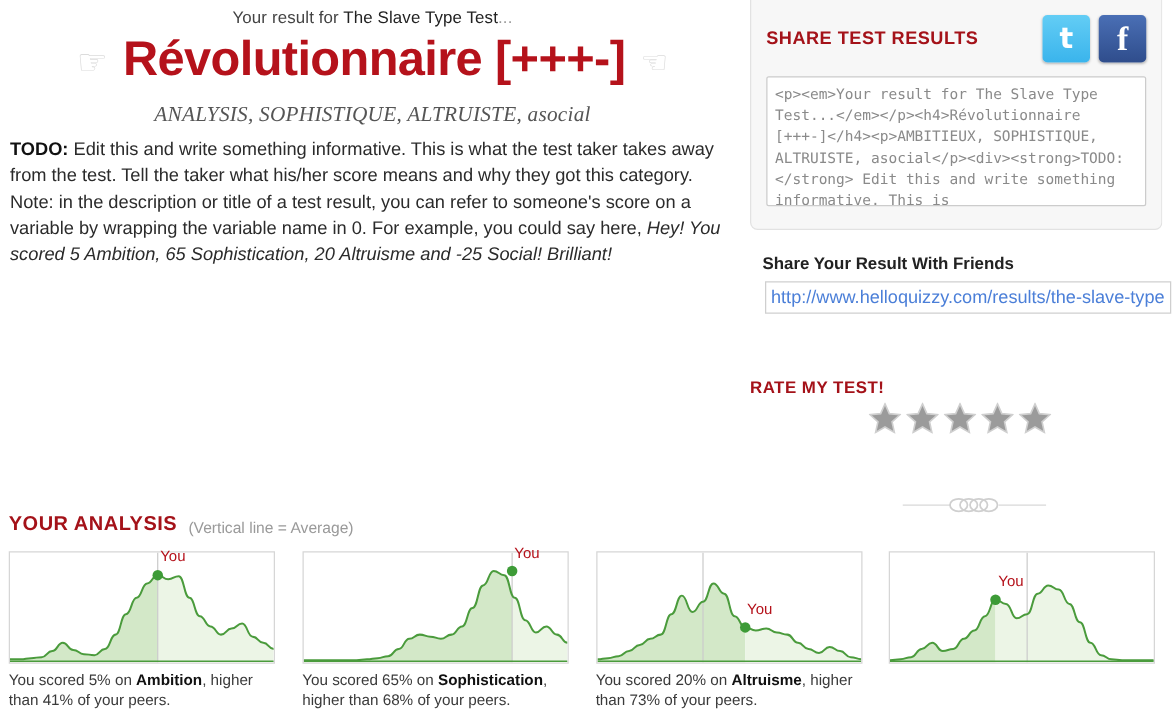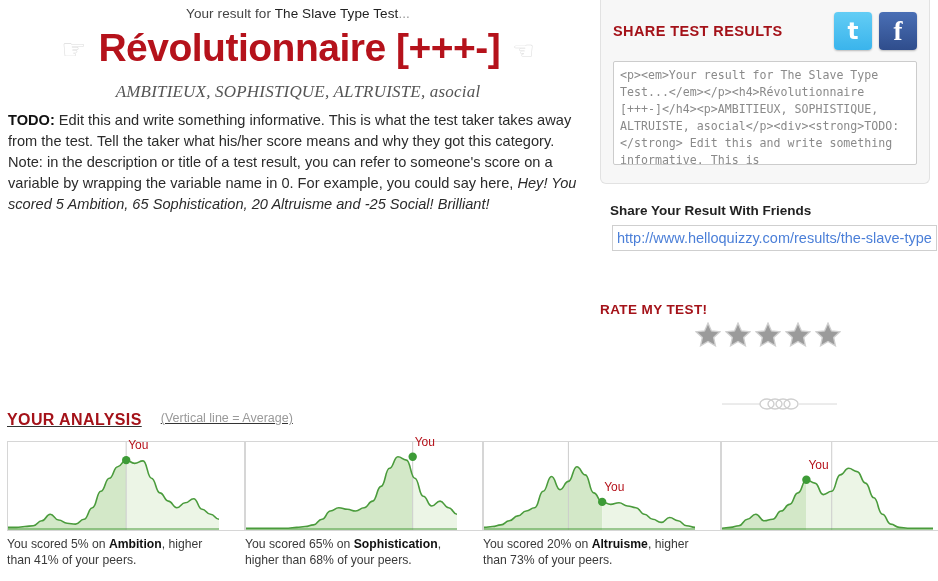--- a/index.html
+++ b/index.html
@@ -204,23 +204,22 @@
     width: 115px;
     height: 16px;
   }
 
   
   .analysis-head {
     position: absolute;
     left: 7px;
     top: 411px;
     display: flex;
-    align-items: flex-start;
-    gap: 19px;
-    text-decoration: underline;
+    align-items: flex-end;
+    gap: 9px;
   }
   .analysis-title {
     font-size: 16px;
     font-weight: bold;
     color: #a41219;
     letter-spacing: 0.4px;
   }
   .analysis-note {
     font-size: 12.5px;
     color: #9a9a9a;
@@ -233,21 +232,21 @@
     width: 938px;
     display: flex;
   }
   .chart-cell {
     width: 230px;
     margin-left: 8px;
   }
   .chart-cell:first-child { margin-left: 7px; }
   .chart-box {
     position: relative;
-    width: 238px;
+    width: 213px;
     height: 90px;
     border: 1px solid #d6d6d6;
     background: #fff;
     box-sizing: border-box;
   }
   .chart-svg { display: block; }
   .you-label {
     position: absolute;
     font-size: 12px;
     color: #b5121b;
@@ -273,21 +272,21 @@
     <div class="result-for">
       <span>Your result for </span><span class="test-name">The Slave Type Test</span><span class="ellip">...</span>
     </div>
 
     <div class="title-row">
       <span class="hand left-hand">☞</span>
       <span class="result-title">Révolutionnaire [+++-]</span>
       <span class="hand right-hand">☜</span>
     </div>
 
-    <div class="subtitle">AMBITIEUX, SOPHISTIQUE, ALTRUISTE, asocial</div>
+    <div class="subtitle">ANALYSIS, SOPHISTIQUE, ALTRUISTE, asocial</div>
 
     <div class="description">
       <b>TODO:</b><span> Edit this and write something informative. This is what the test taker takes away from the test. Tell the taker what his/her score means and why they got this category. Note: in the description or title of a test result, you can refer to someone's score on a variable by wrapping the variable name in 0. For example, you could say here, </span><i>Hey! You scored 5 Ambition, 65 Sophistication, 20 Altruisme and -25 Social! Brilliant!</i>
     </div>
   </div>
 
   <div class="share-panel">
     <div class="share-head">
       <div class="share-title">SHARE TEST RESULTS</div>
       <div class="social-icons">

